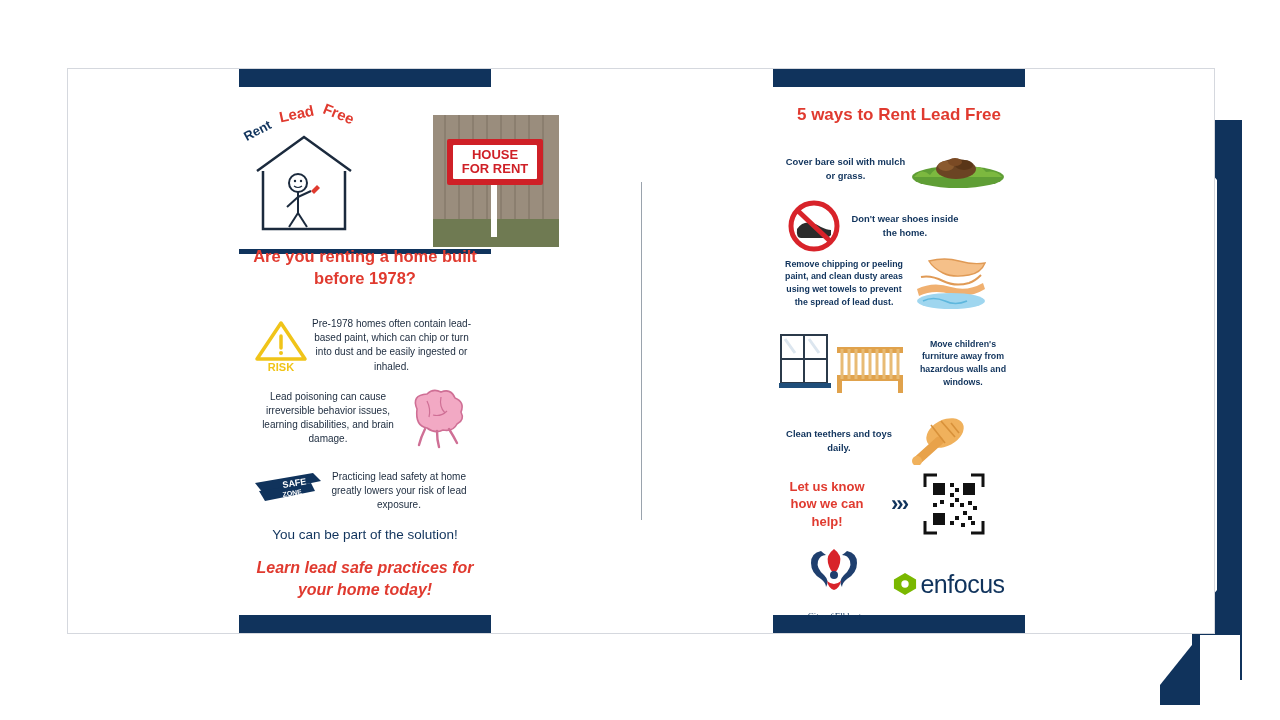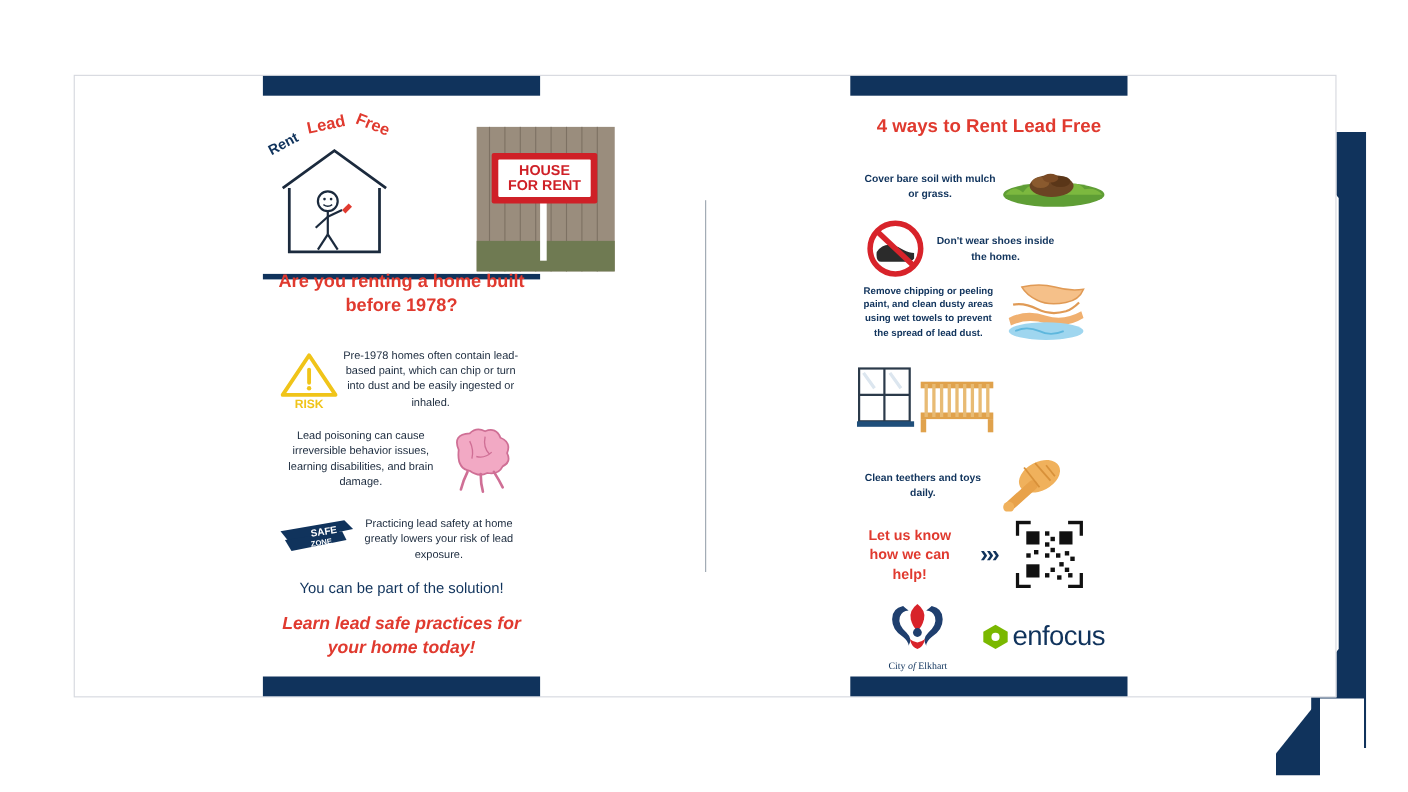--- a/index.html
+++ b/index.html
@@ -234,21 +234,21 @@
     display: flex;
     align-items: center;
     justify-content: center;
     gap: 18px;
   }
   .elkhart-logo { width: 82px; text-align: center; }
   .elkhart-name {
     font-size: 9px;
     color: #10335c;
     font-family: "Liberation Serif", serif;
-    margin-top: 4px;
+    margin-top: 16px;
   }
   .enfocus-logo { display: flex; align-items: center; gap: 3px; }
   .enfocus-word {
     font-size: 25px;
     font-weight: normal;
     color: #10335c;
     letter-spacing: -0.5px;
   }
 </style>
 </head>
@@ -358,21 +358,21 @@
       </div>
 
       <div class="solution-line">You can be part of the solution!</div>
       <div class="learn-line">Learn lead safe practices for your home today!</div>
     </div>
 
     <div class="panel panel-right">
       <div class="bar-top"></div>
       <div class="bar-bottom"></div>
 
-      <div class="r-title">4 ways to Rent Lead Free</div>
+      <div class="r-title">5 ways to Rent Lead Free</div>
 
       <div class="r-row row-soil">
         <div class="r-text">Cover bare soil with mulch or grass.</div>
         <svg class="soil-icon" viewBox="0 0 100 40">
           <ellipse cx="50" cy="28" rx="46" ry="11" fill="#5f9e35"></ellipse>
           <path d="M6 28 q8 -10 16 -2 q8 -12 18 -2 q10 -12 20 -1 q10 -10 18 0 q10 -2 16 5 z" fill="#7cb83f"></path>
           <ellipse cx="48" cy="20" rx="20" ry="10" fill="#6b4423"></ellipse>
           <ellipse cx="38" cy="17" rx="8" ry="5" fill="#8a5a2e"></ellipse>
           <ellipse cx="56" cy="16" rx="9" ry="5" fill="#5a3618"></ellipse>
           <ellipse cx="47" cy="13" rx="7" ry="4" fill="#7a4a24"></ellipse>
@@ -415,20 +415,21 @@
               <line x1="84" y1="18" x2="84" y2="48"></line>
             <line x1="91" y1="18" x2="91" y2="48"></line>
               <line x1="98" y1="18" x2="98" y2="48"></line>
             <line x1="105" y1="18" x2="105" y2="48"></line>
               <line x1="112" y1="18" x2="112" y2="48"></line>
             <line x1="119" y1="18" x2="119" y2="48"></line>
           </g>
           <rect x="58" y="50" width="5" height="12" fill="#e0a24c"></rect>
           <rect x="119" y="50" width="5" height="12" fill="#e0a24c"></rect>
         </svg>
+        <div class="r-text">Move children's furniture away from hazardous walls and windows.</div>
       </div>
 
       <div class="r-row row-teether">
         <div class="r-text">Clean teethers and toys daily.</div>
         <svg class="teether-icon" viewBox="0 0 78 48">
           <ellipse cx="50" cy="16" rx="20" ry="13" fill="#f0b15c" transform="rotate(-28 50 16)"></ellipse>
           <path d="M44 24 l-20 18" stroke="#e8a24a" stroke-width="9" stroke-linecap="round"></path>
           <circle cx="22" cy="44" r="5" fill="#f0b15c"></circle>
           <g stroke="#d8913a" stroke-width="1.6">
             <line x1="36" y1="8" x2="50" y2="26"></line>

